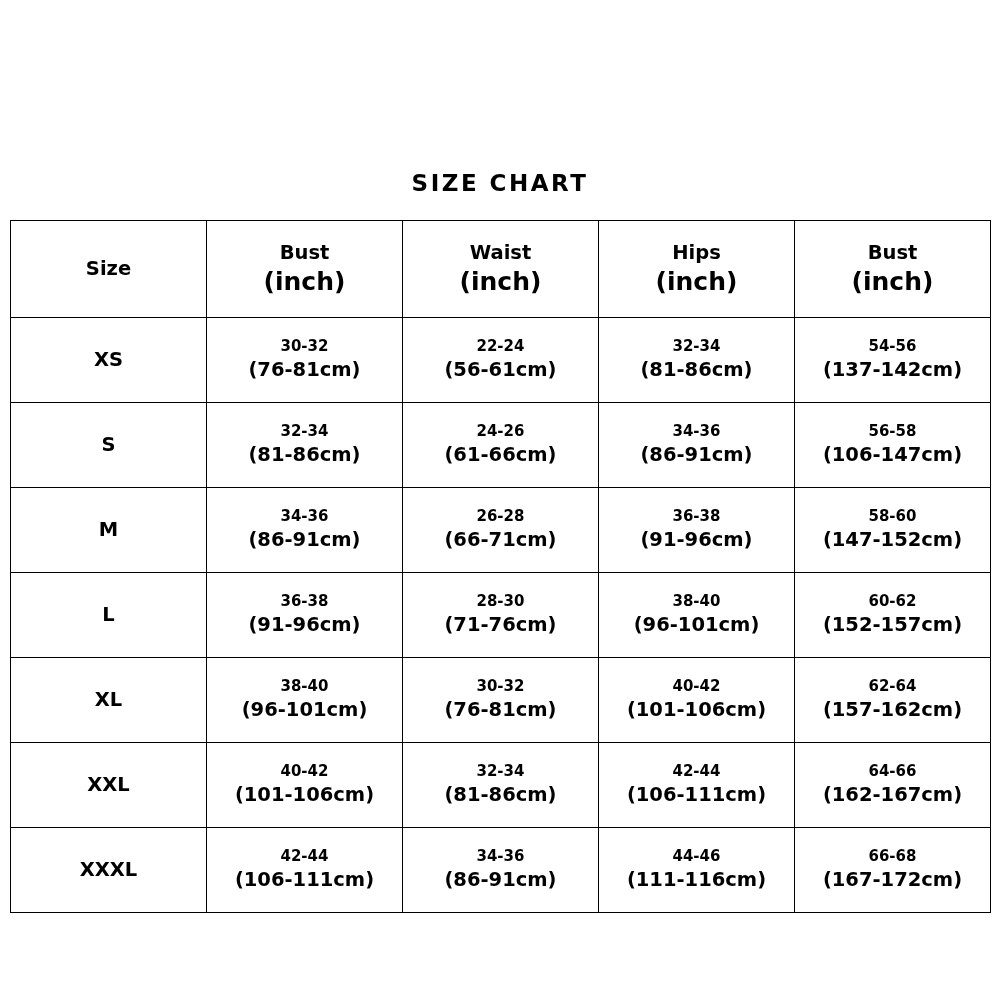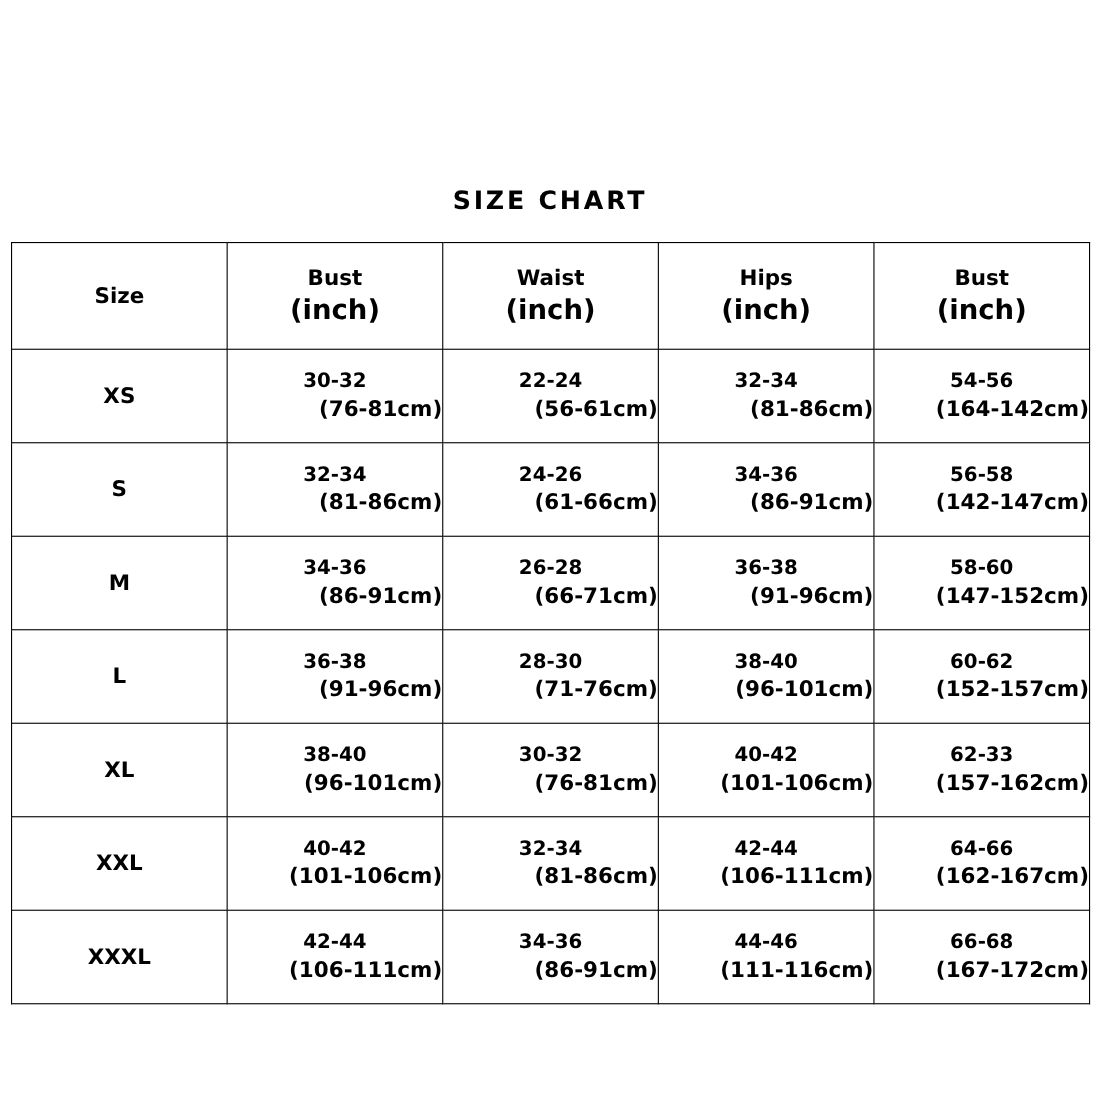--- a/index.html
+++ b/index.html
@@ -60,27 +60,26 @@
   }
   table.size-table tr.data-row td {
     height: 84px;
   }
   col.col-size { width: 196px; }
   col.col-data { width: 196px; }
   .cell-two-line span {
     display: block;
   }
   .cell-primary {
-    font-size: 18px;
+    font-size: 15px;
     font-weight: bold;
   }
   .cell-secondary {
     font-size: 19.5px;
     font-weight: bold;
-    text-align: right;
   }
   .hdr-label {
     font-size: 19.5px;
     font-weight: bold;
   }
   .hdr-unit {
     font-size: 25px;
     font-weight: bold;
   }
 </style>
@@ -149,21 +148,21 @@
           </td>
           <td>
             <div class="cell-two-line">
               <span class="cell-primary">32-34</span>
               <span class="cell-secondary">(81-86cm)</span>
             </div>
           </td>
           <td>
             <div class="cell-two-line">
               <span class="cell-primary">54-56</span>
-              <span class="cell-secondary">(164-142cm)</span>
+              <span class="cell-secondary">(137-142cm)</span>
             </div>
           </td>
         </tr>
 
         <tr class="data-row">
           <td>S</td>
           <td>
             <div class="cell-two-line">
               <span class="cell-primary">32-34</span>
               <span class="cell-secondary">(81-86cm)</span>
@@ -177,21 +176,21 @@
           </td>
           <td>
             <div class="cell-two-line">
               <span class="cell-primary">34-36</span>
               <span class="cell-secondary">(86-91cm)</span>
             </div>
           </td>
           <td>
             <div class="cell-two-line">
               <span class="cell-primary">56-58</span>
-              <span class="cell-secondary">(142-147cm)</span>
+              <span class="cell-secondary">(106-147cm)</span>
             </div>
           </td>
         </tr>
 
         <tr class="data-row">
           <td>M</td>
           <td>
             <div class="cell-two-line">
               <span class="cell-primary">34-36</span>
               <span class="cell-secondary">(86-91cm)</span>
@@ -260,21 +259,21 @@
             </div>
           </td>
           <td>
             <div class="cell-two-line">
               <span class="cell-primary">40-42</span>
               <span class="cell-secondary">(101-106cm)</span>
             </div>
           </td>
           <td>
             <div class="cell-two-line">
-              <span class="cell-primary">62-33</span>
+              <span class="cell-primary">62-64</span>
               <span class="cell-secondary">(157-162cm)</span>
             </div>
           </td>
         </tr>
 
         <tr class="data-row">
           <td>XXL</td>
           <td>
             <div class="cell-two-line">
               <span class="cell-primary">40-42</span>

